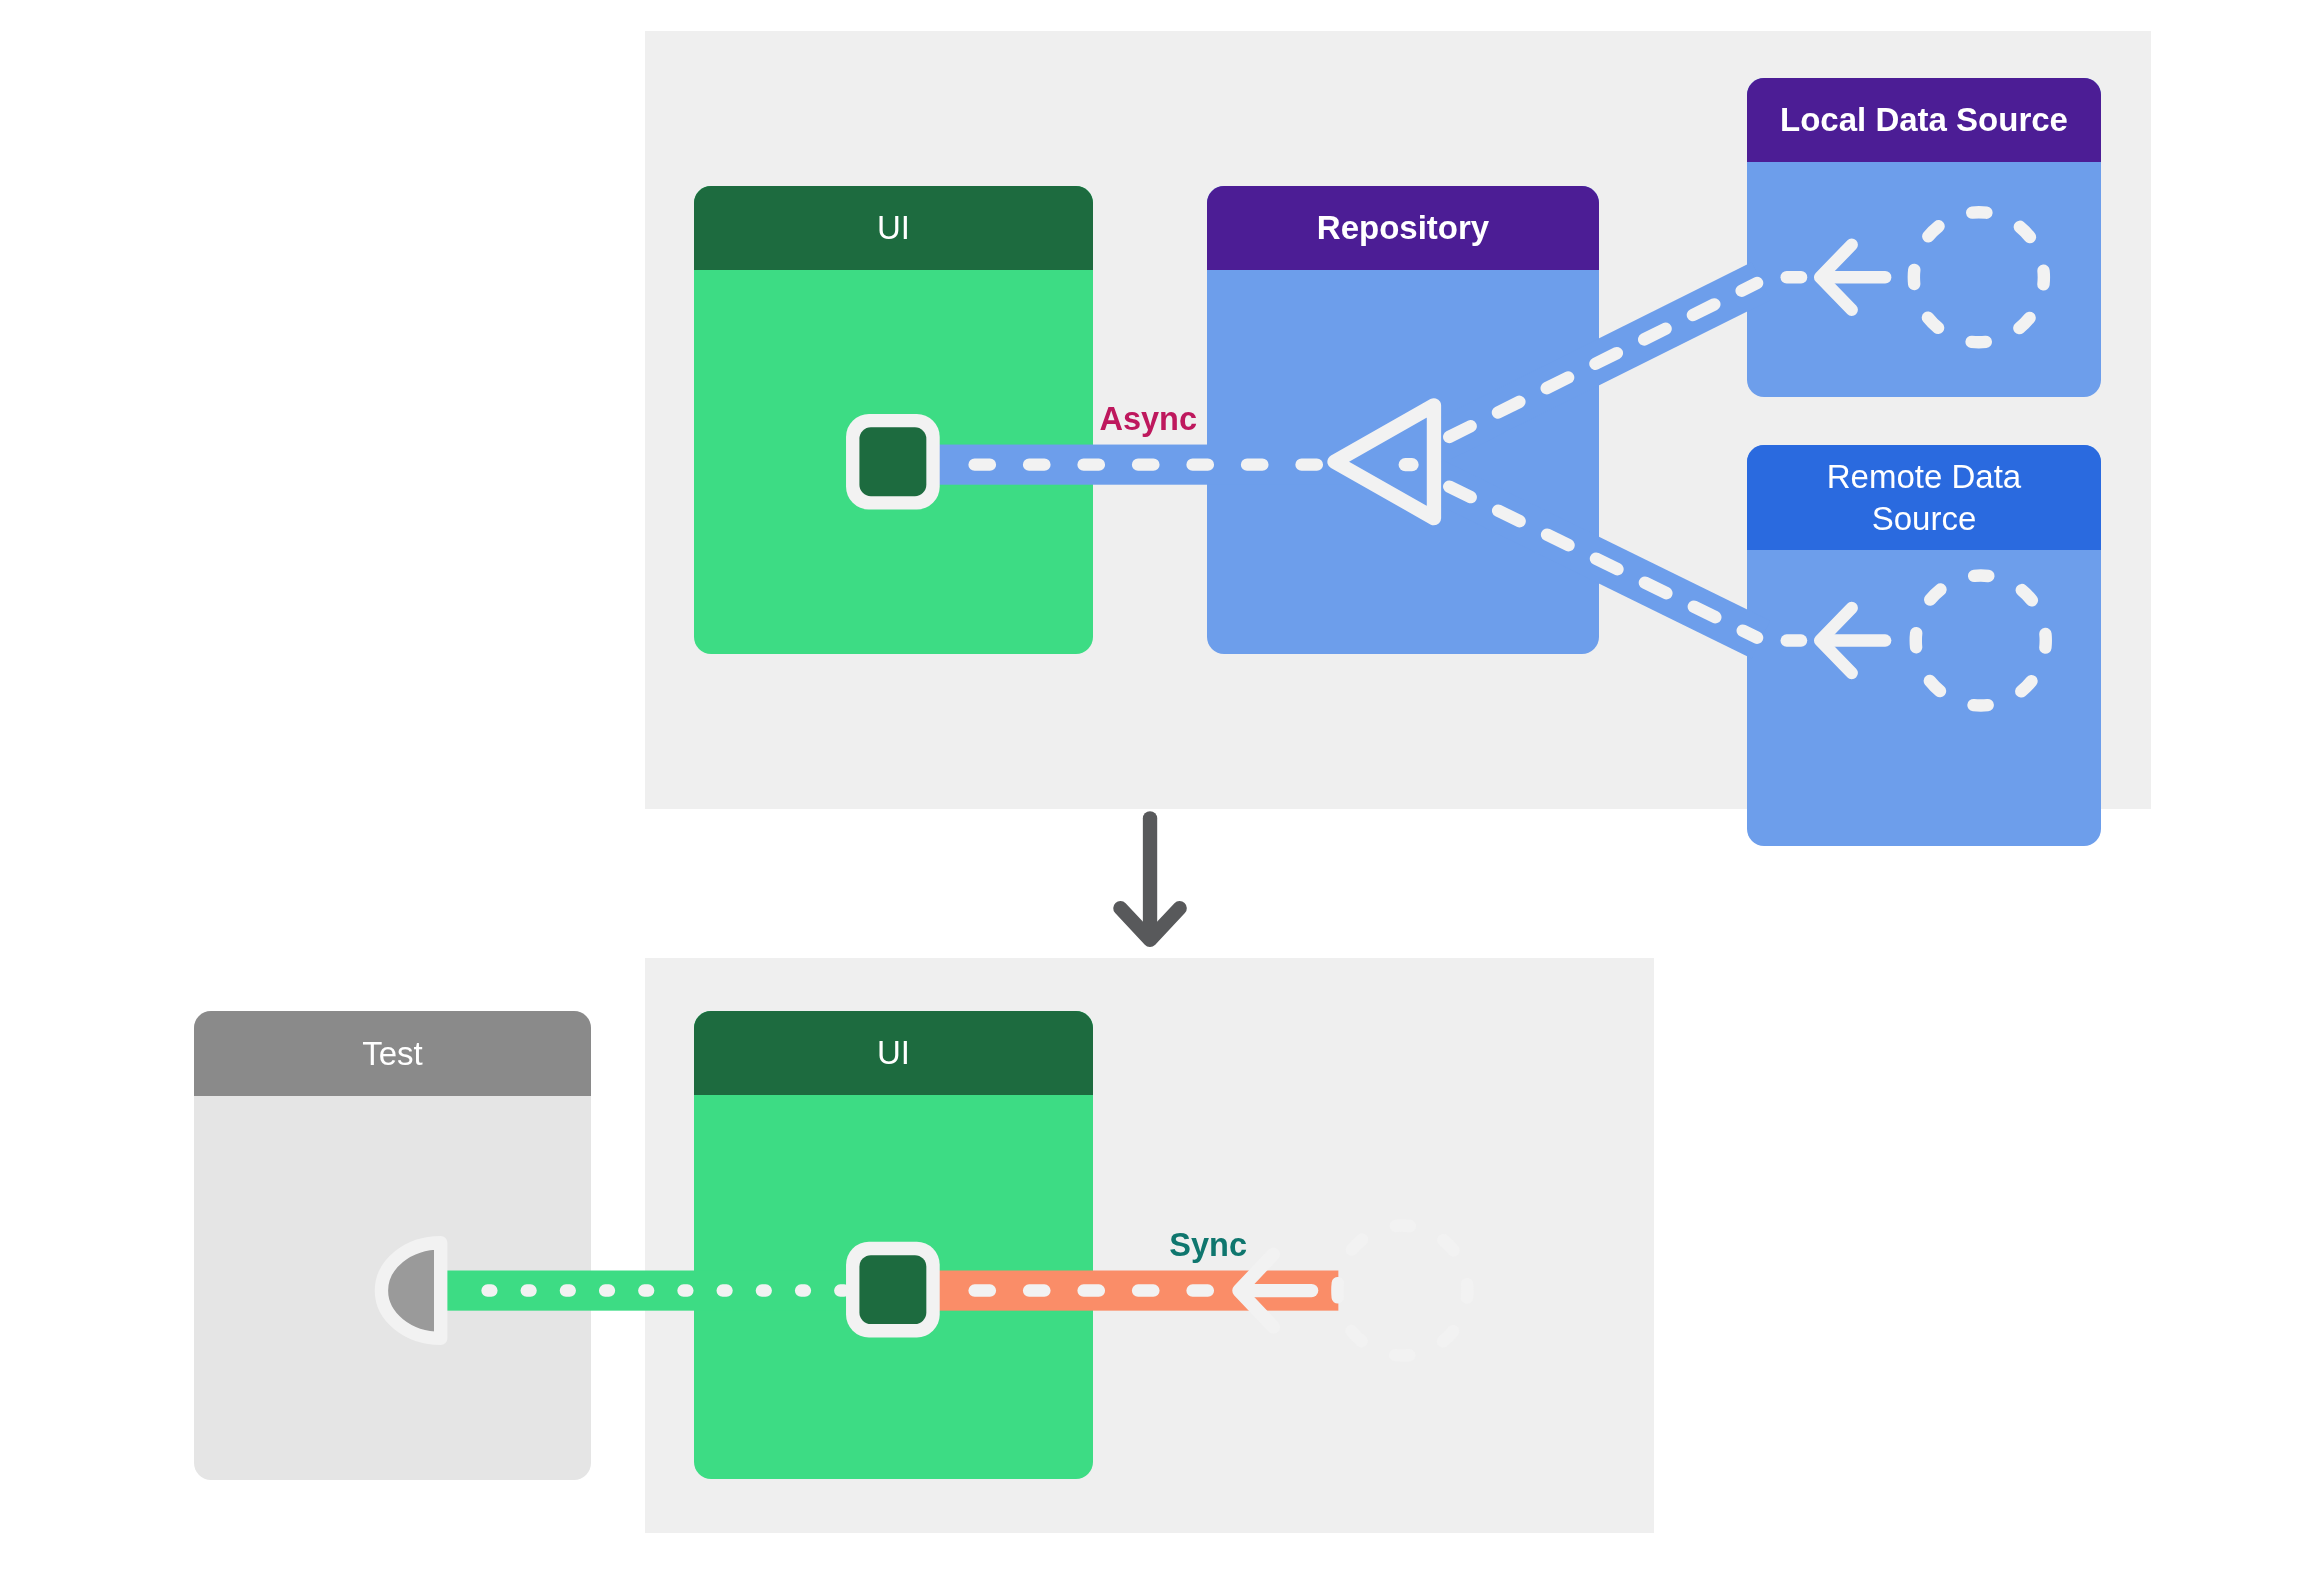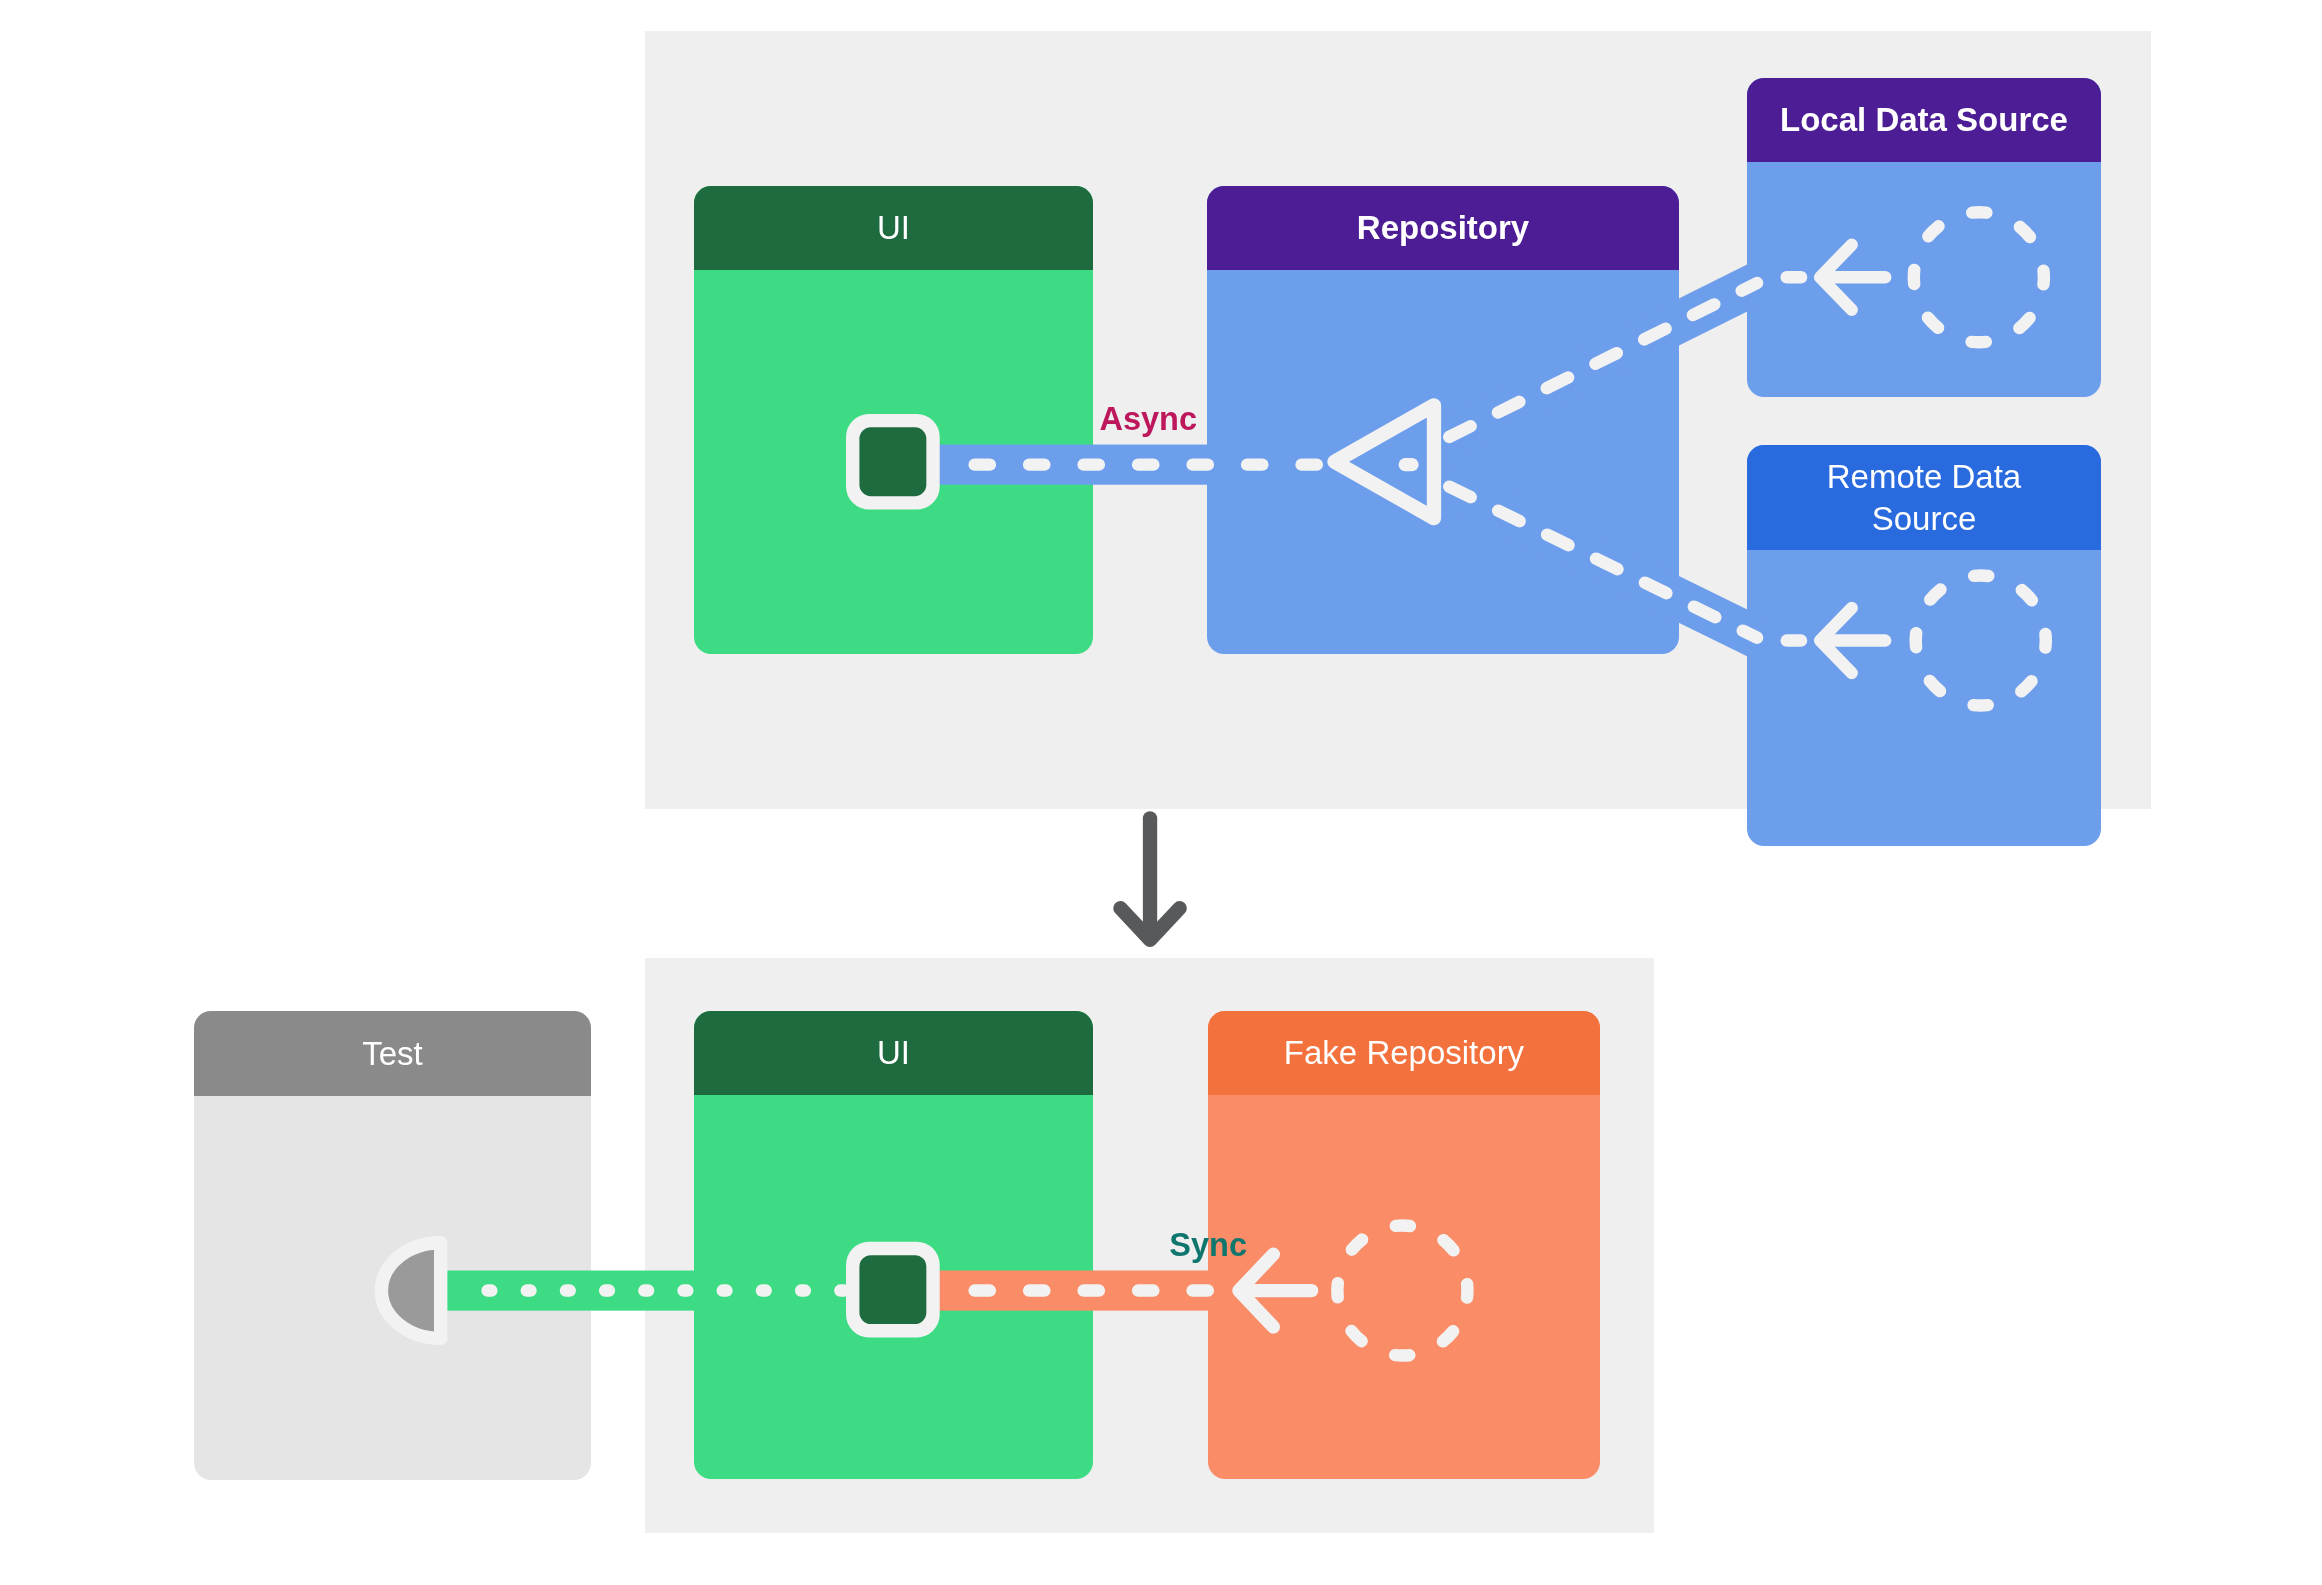--- a/index.html
+++ b/index.html
@@ -7,21 +7,21 @@
           font-family:"Liberation Sans",sans-serif;}
   .panel{position:absolute;background:#efefef;}
   .panel.top{left:645px;top:31px;width:1506px;height:778px;}
   .panel.bottom{left:645px;top:958px;width:1009px;height:575px;}
   .box{position:absolute;border-radius:17px;}
   .box-header{position:absolute;left:0;top:0;width:100%;display:flex;align-items:center;justify-content:center;
               border-radius:17px 17px 0 0;color:#ffffff;font-size:33px;line-height:1.25;text-align:center;}
   .box-header.nowrap{white-space:nowrap;}
   .box-header.wrap{padding:0 53px;box-sizing:border-box;}
   .box.ui-top      {left:694px; top:186px; width:399px;height:468px;background:#3ddc84;}
-  .box.repository  {left:1207px;top:186px; width:472px;height:468px;background:#6d9eeb;}
+  .box.repository  {left:1207px;top:186px; width:392px;height:468px;background:#6d9eeb;}
   .box.local-ds    {left:1747px;top:78px;  width:354px;height:319px;background:#6d9eeb;}
   .box.remote-ds   {left:1747px;top:445px; width:354px;height:401px;background:#6d9eeb;}
   .box.test        {left:194px; top:1011px;width:397px;height:469px;background:#e5e5e5;}
   .box.ui-bottom   {left:694px; top:1011px;width:399px;height:468px;background:#3ddc84;}
   .box.fake-repo   {left:1208px;top:1011px;width:392px;height:468px;background:#fa8d68;}
   .hdr-green {background:#1d6b3f;height:84px;}
   .hdr-blue  {background:#4c1d95;height:84px;font-weight:bold;}
   .hdr-blue-tall{background:#2a6adf;height:105px;}
   .hdr-gray  {background:#8a8a8a;height:85px;}
   .hdr-orange{background:#f2713d;height:84px;}
@@ -60,25 +60,20 @@
   </div>
 
   <div class="box test">
     <div class="box-header hdr-gray nowrap">
       <span>Test</span>
     </div>
   </div>
   <div class="box ui-bottom">
     <div class="box-header hdr-green nowrap">
       <span>UI</span>
-    </div>
-  </div>
-  <div class="box fake-repo">
-    <div class="box-header hdr-orange nowrap">
-      <span>Fake Repository</span>
     </div>
   </div>
 
   <svg class="overlay" viewBox="0 0 2430 1659">
 
     <rect x="950" y="465" width="490" height="42" fill="#6d9eeb"></rect>
     <line x1="1019.5" y1="486" x2="1381" y2="486" stroke="#f2f2f2" stroke-width="13" stroke-dasharray="16 41" stroke-linecap="round"></line>
 
     <line x1="1475" y1="477" x2="1842" y2="294" stroke="#6d9eeb" stroke-width="44"></line>
     <line x1="1516" y1="457" x2="1838" y2="296" stroke="#f2f2f2" stroke-width="13" stroke-dasharray="25 32" stroke-linecap="round"></line>

